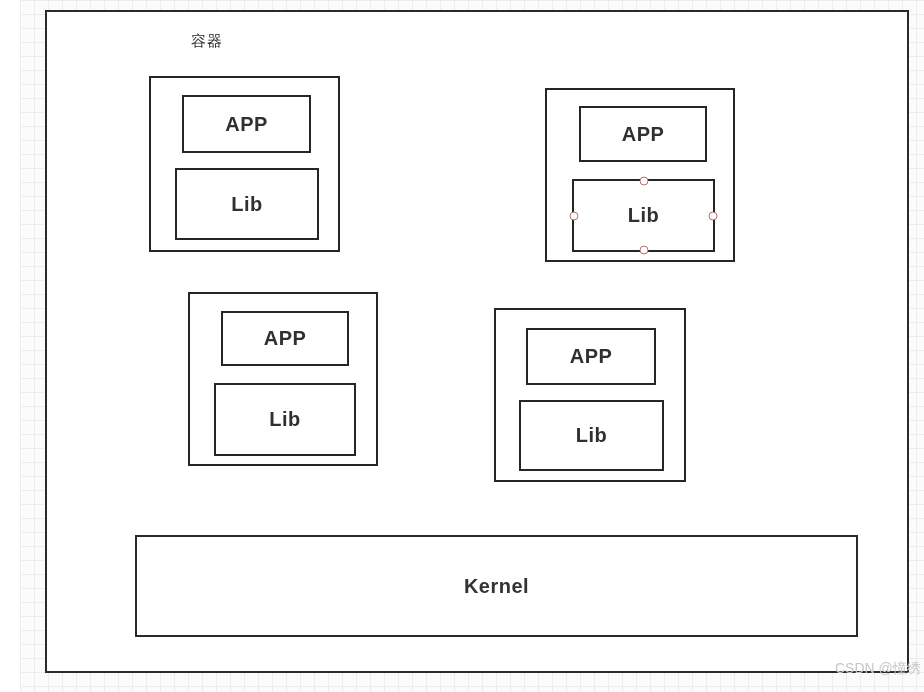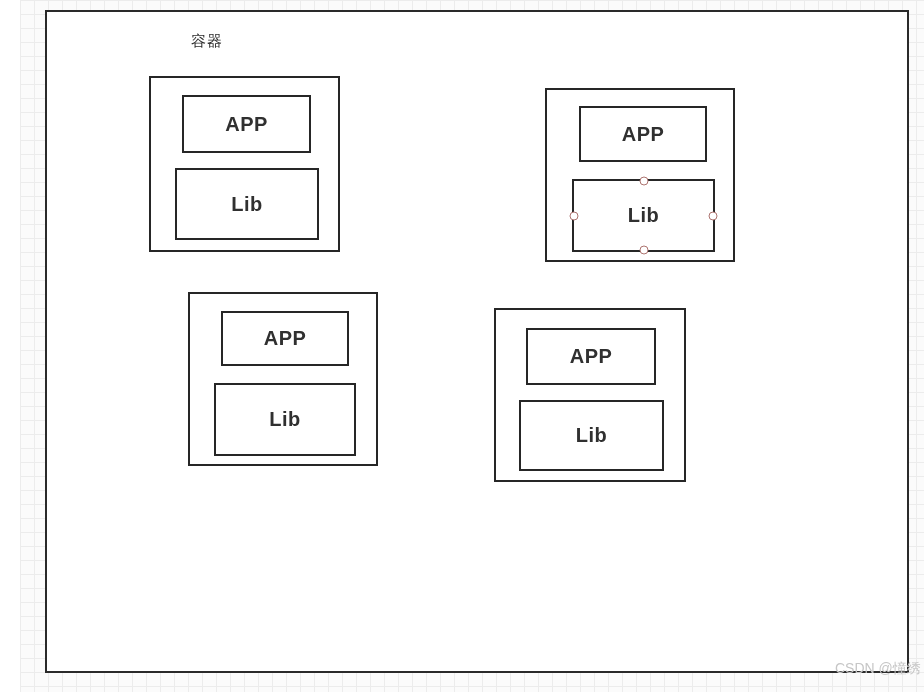--- a/index.html
+++ b/index.html
@@ -150,16 +150,19 @@
 
   <div class="container-shape c4">
     <div class="box a4">
       <span>APP</span>
     </div>
     <div class="box l4">
       <span>Lib</span>
     </div>
   </div>
 
+  <div class="kernel-box">
+    <span>Kernel</span>
+  </div>
 
   <div class="watermark">CSDN @憧绣</div>
 
 </div>
 
 </body></html>

